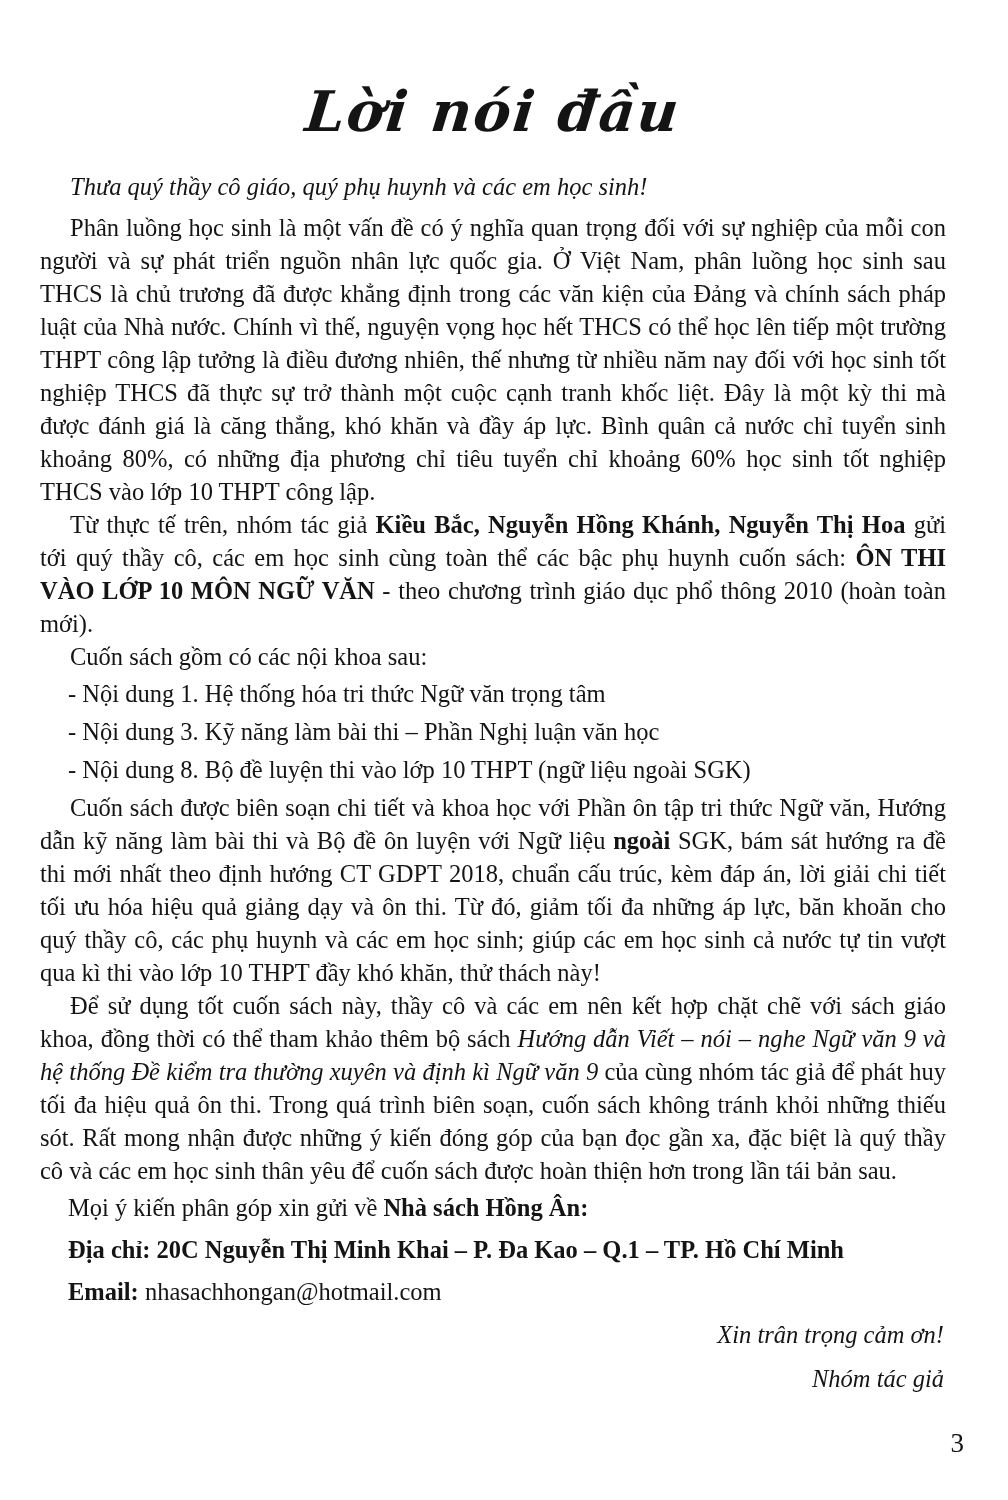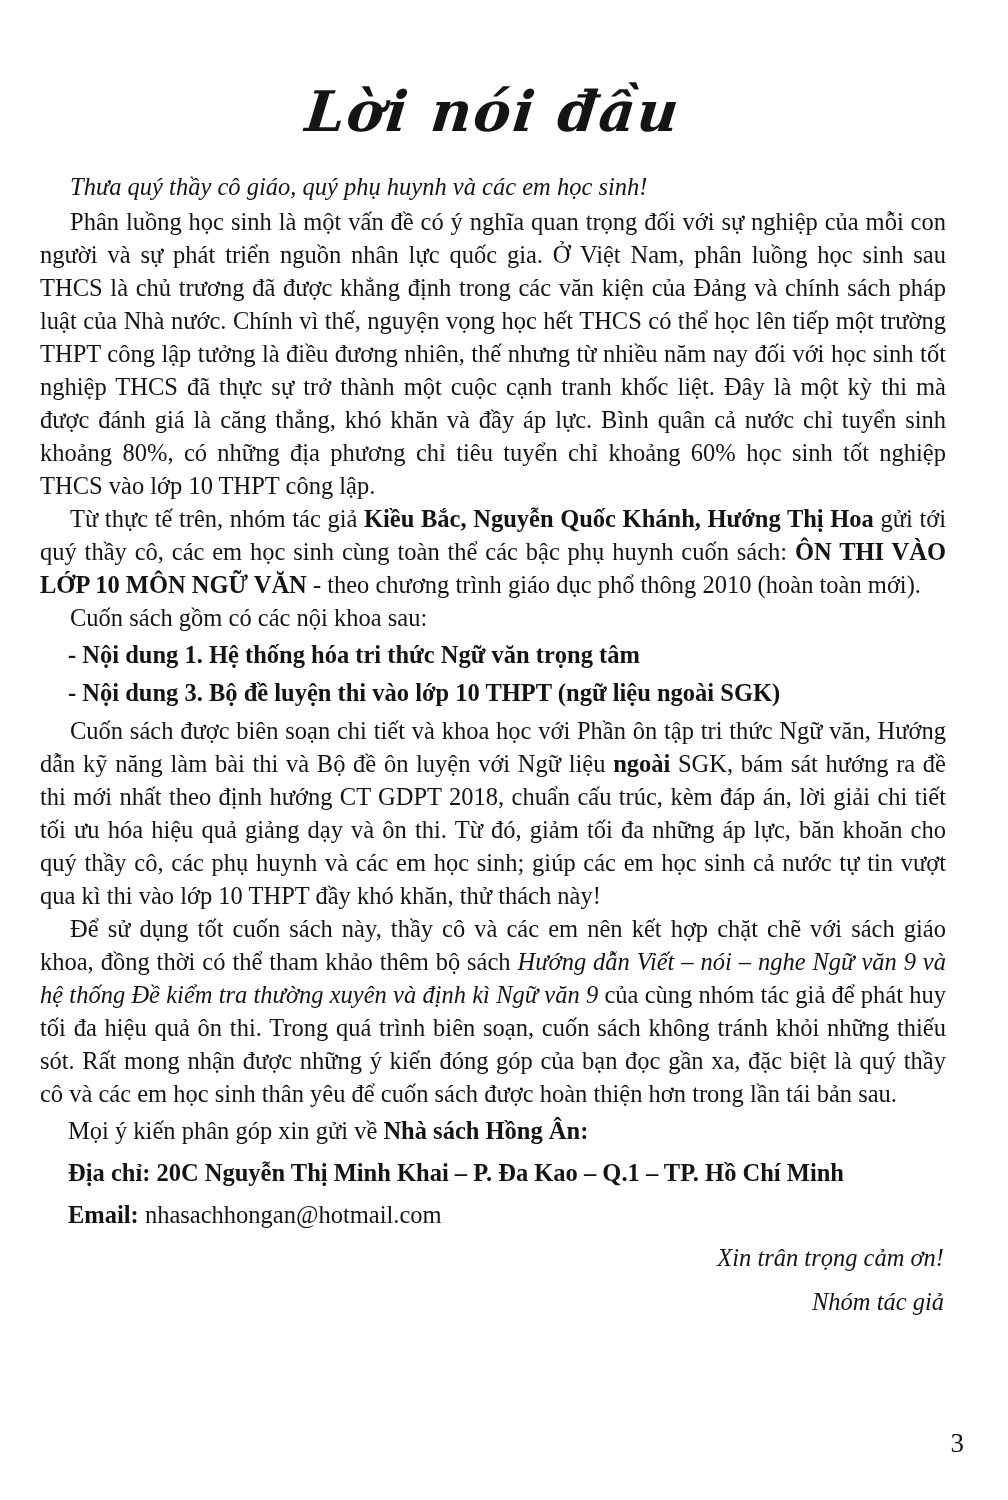--- a/index.html
+++ b/index.html
@@ -35,30 +35,30 @@
   p {
     margin: 0;
     font-size: 24.5px;
     line-height: 33px;
   }
   .justify { text-align: justify; }
   .indent  { text-indent: 30px; }
   .salutation {
     font-style: italic;
     text-indent: 30px;
-    margin-bottom: 2px;
+    margin-bottom: 8px;
   }
   .bold   { font-weight: 700; }
   .italic { font-style: italic; }
   .bold-italic { font-weight: 400; font-style: italic; }
   .contents-list {
     margin: 2px 0;
   }
   .contents-list p {
-    font-weight: 700;
+    font-weight: 400;
     line-height: 38px;
     padding-left: 28px;
   }
   .contact p {
     line-height: 42px;
     text-indent: 28px;
   }
   .closing {
     padding-right: 2px;
   }
@@ -78,28 +78,29 @@
 
 <div class="page">
 
   <h1 class="title">Lời nói đầu</h1>
 
   <p class="salutation">Thưa quý thầy cô giáo, quý phụ huynh và các em học sinh!</p>
 
   <p class="justify indent">Phân luồng học sinh là một vấn đề có ý nghĩa quan trọng đối với sự nghiệp của mỗi con người và sự phát triển nguồn nhân lực quốc gia. Ở Việt Nam, phân luồng học sinh sau THCS là chủ trương đã được khẳng định trong các văn kiện của Đảng và chính sách pháp luật của Nhà nước. Chính vì thế, nguyện vọng học hết THCS có thể học lên tiếp một trường THPT công lập tưởng là điều đương nhiên, thế nhưng từ nhiều năm nay đối với học sinh tốt nghiệp THCS đã thực sự trở thành một cuộc cạnh tranh khốc liệt. Đây là một kỳ thi mà được đánh giá là căng thẳng, khó khăn và đầy áp lực. Bình quân cả nước chỉ tuyển sinh khoảng 80%, có những địa phương chỉ tiêu tuyển chỉ khoảng 60% học sinh tốt nghiệp THCS vào lớp 10 THPT công lập.</p>
 
   <p class="justify indent">
-    <span>Từ thực tế trên, nhóm tác giả </span><span class="bold">Kiều Bắc, Nguyễn Quốc Khánh, Hướng Thị Hoa</span><span> gửi tới quý thầy cô, các em học sinh cùng toàn thể các bậc phụ huynh cuốn sách: </span><span class="bold">ÔN THI VÀO LỚP 10 MÔN NGỮ VĂN</span><span> - theo chương trình giáo dục phổ thông 2010 (hoàn toàn mới).</span>
+    <span>Từ thực tế trên, nhóm tác giả </span><span class="bold">Kiều Bắc, Nguyễn Hồng Khánh, Nguyễn Thị Hoa</span><span> gửi tới quý thầy cô, các em học sinh cùng toàn thể các bậc phụ huynh cuốn sách: </span><span class="bold">ÔN THI VÀO LỚP 10 MÔN NGỮ VĂN</span><span> - theo chương trình giáo dục phổ thông 2010 (hoàn toàn mới).</span>
   </p>
 
   <p class="indent">Cuốn sách gồm có các nội khoa sau:</p>
 
   <div class="contents-list">
     <p>- Nội dung 1. Hệ thống hóa tri thức Ngữ văn trọng tâm</p>
-    <p>- Nội dung 3. Bộ đề luyện thi vào lớp 10 THPT (ngữ liệu ngoài SGK)</p>
+    <p>- Nội dung 3. Kỹ năng làm bài thi – Phần Nghị luận văn học</p>
+    <p>- Nội dung 8. Bộ đề luyện thi vào lớp 10 THPT (ngữ liệu ngoài SGK)</p>
   </div>
 
   <p class="justify indent">
     <span>Cuốn sách được biên soạn chi tiết và khoa học với Phần ôn tập tri thức Ngữ văn, Hướng dẫn kỹ năng làm bài thi và Bộ đề ôn luyện với Ngữ liệu </span><span class="bold">ngoài</span><span> SGK, bám sát hướng ra đề thi mới nhất theo định hướng CT GDPT 2018, chuẩn cấu trúc, kèm đáp án, lời giải chi tiết tối ưu hóa hiệu quả giảng dạy và ôn thi. Từ đó, giảm tối đa những áp lực, băn khoăn cho quý thầy cô, các phụ huynh và các em học sinh; giúp các em học sinh cả nước tự tin vượt qua kì thi vào lớp 10 THPT đầy khó khăn, thử thách này!</span>
   </p>
 
   <p class="justify indent">
     <span>Để sử dụng tốt cuốn sách này, thầy cô và các em nên kết hợp chặt chẽ với sách giáo khoa, đồng thời có thể tham khảo thêm bộ sách </span><span class="bold-italic">Hướng dẫn Viết – nói – nghe Ngữ văn 9</span><span class="italic"> và hệ thống </span><span class="bold-italic">Đề kiểm tra thường xuyên và định kì Ngữ văn 9</span><span> của cùng nhóm tác giả để phát huy tối đa hiệu quả ôn thi. Trong quá trình biên soạn, cuốn sách không tránh khỏi những thiếu sót. Rất mong nhận được những ý kiến đóng góp của bạn đọc gần xa, đặc biệt là quý thầy cô và các em học sinh thân yêu để cuốn sách được hoàn thiện hơn trong lần tái bản sau.</span>
   </p>
 

